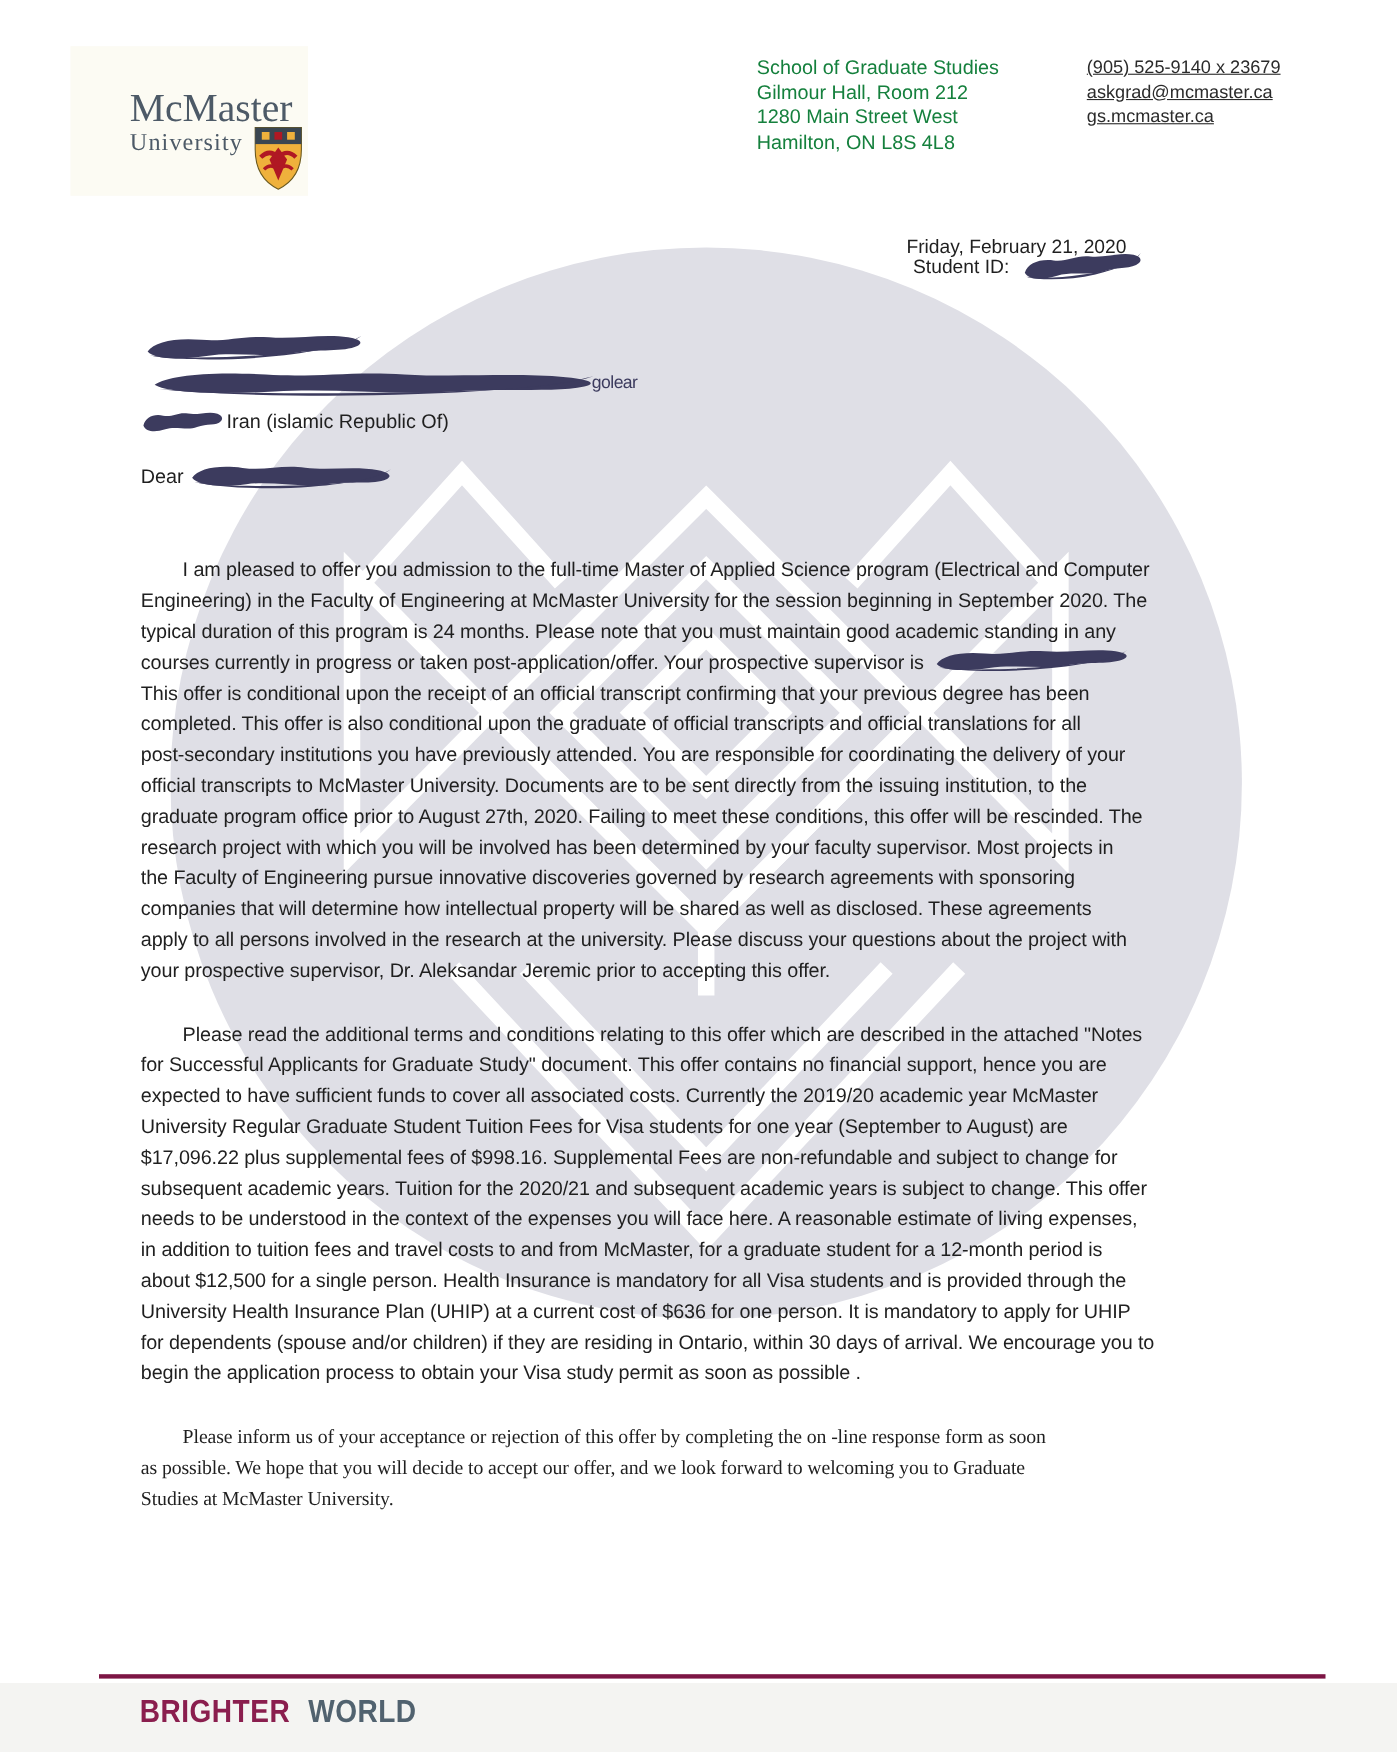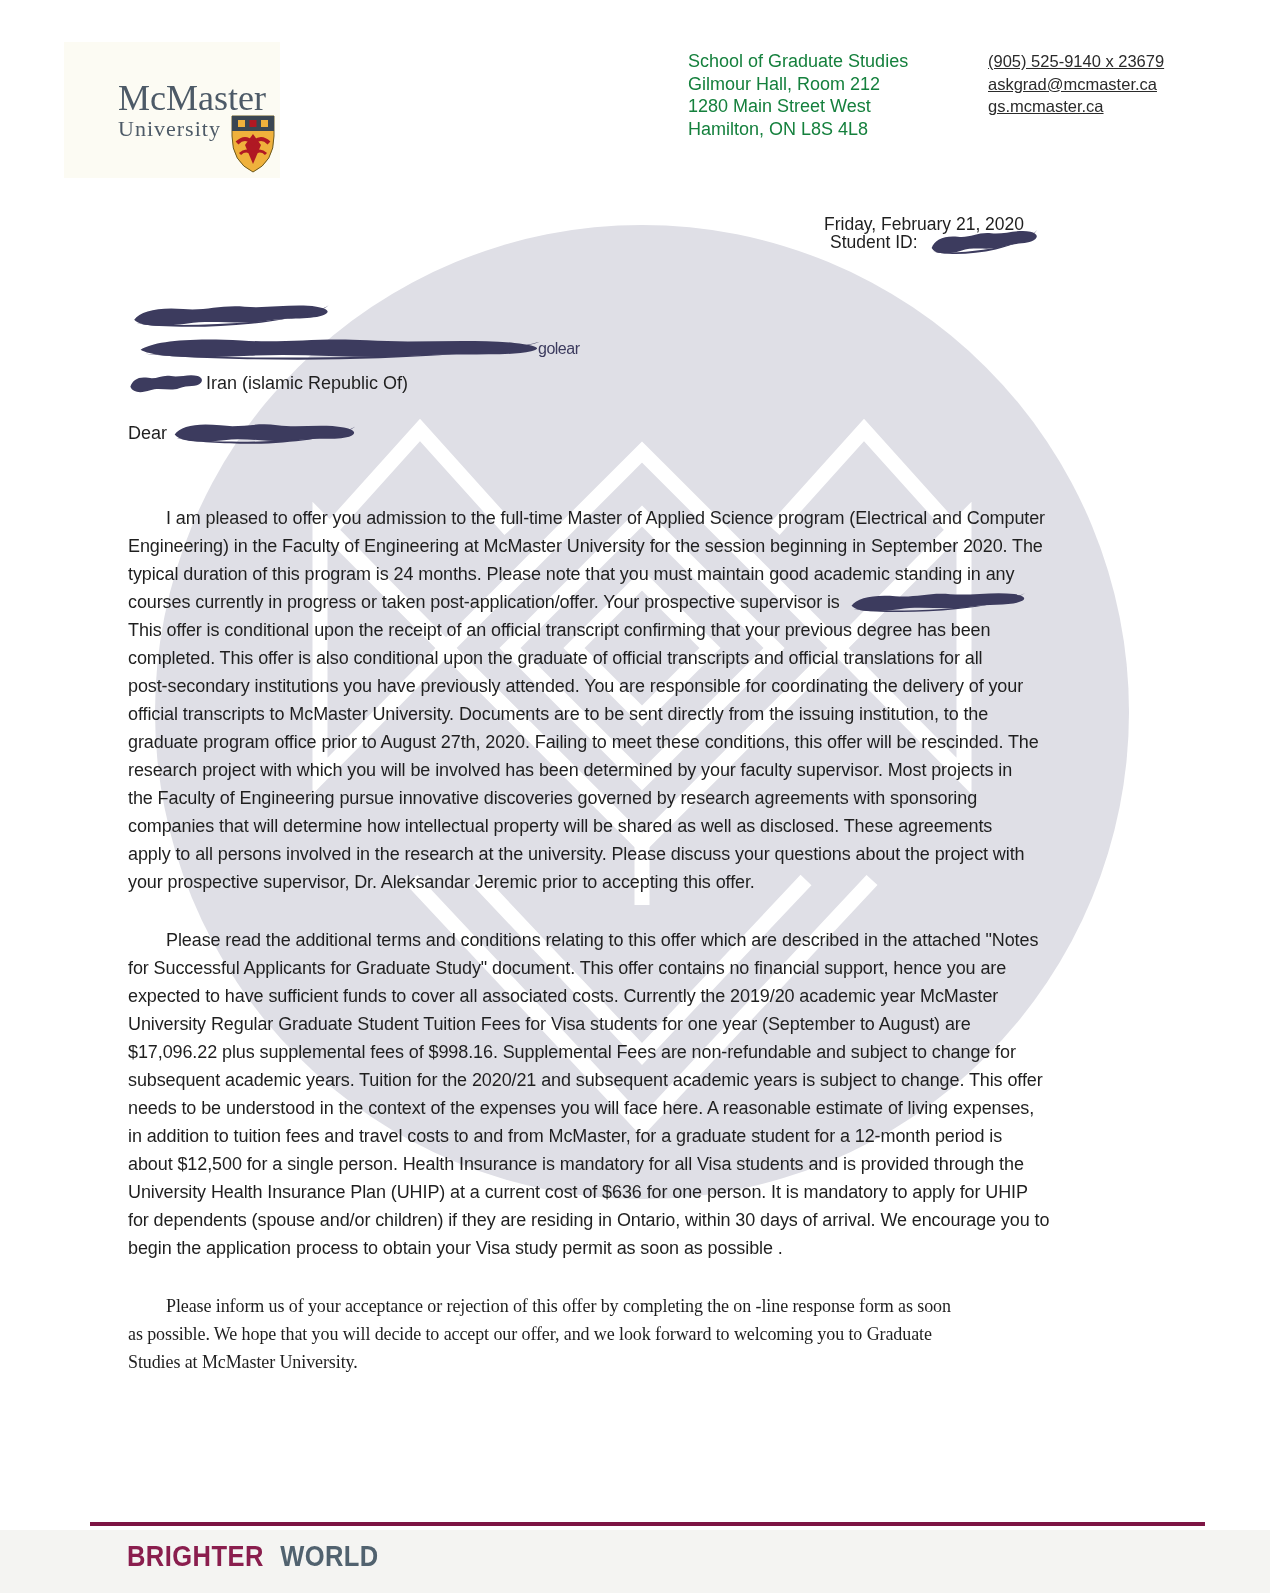--- a/index.html
+++ b/index.html
@@ -58,21 +58,21 @@
   .scribble{display:inline-block;vertical-align:middle;}
   
   .letter-body{
     position:absolute;left:128px;top:464px;width:1030px;z-index:2;
     font-size:18px;line-height:28px;color:#1f1f1f;letter-spacing:-0.1px;margin-top:40px;
   }
   .line{white-space:nowrap;height:28px;}
   .indent{padding-left:38px;}
   .para{margin:0 0 30px 0;}
   .para:last-child{margin-bottom:0;font-family:Liberation Serif, serif;}
-  .sup-line{display:flex;align-items:center;}
+  .sup-line{display:flex;align-items:flex-start;}
   
   .footer-rule{
     position:absolute;left:90px;top:1522px;width:1115px;height:4px;
     background:#7d1544;z-index:2;
   }
   .footer-band{
     position:absolute;left:0;top:1530px;width:1270px;height:63px;
     background:#f4f4f2;z-index:1;
   }
   .brand{

